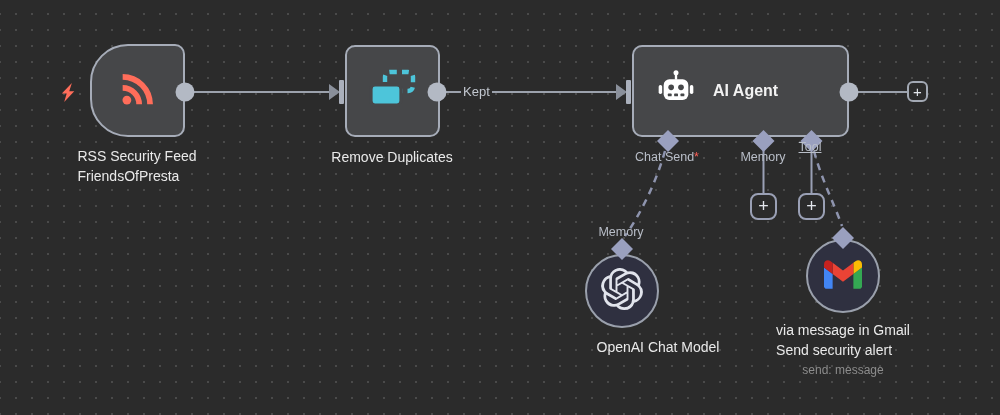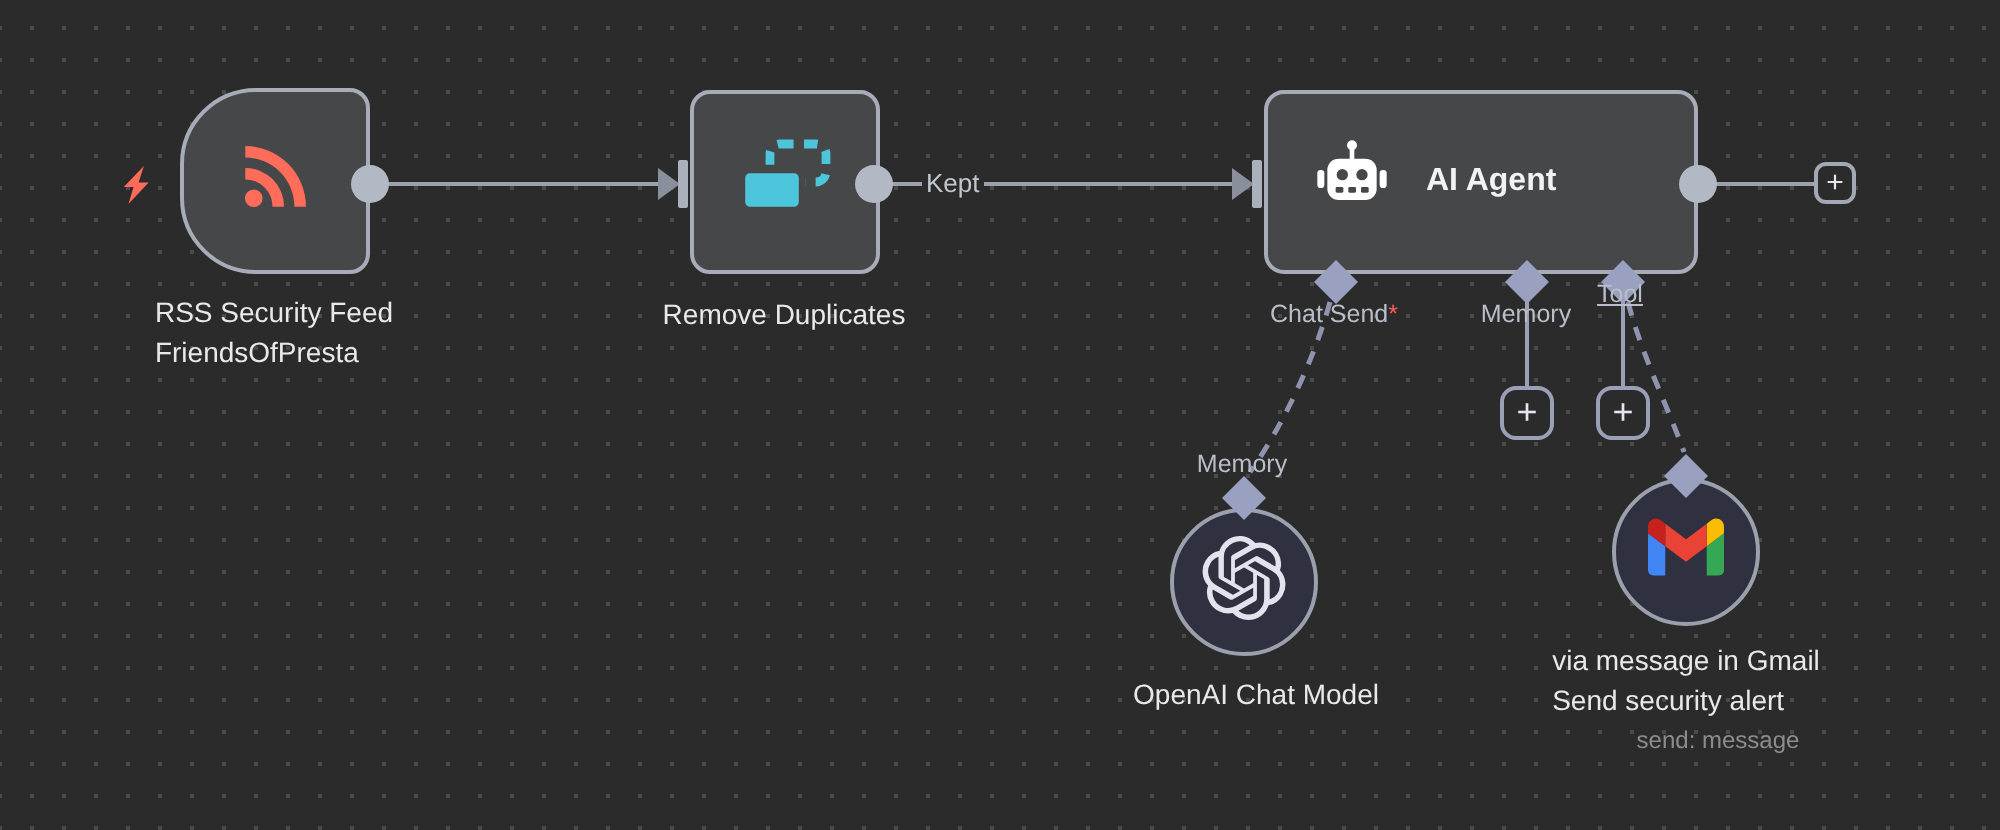--- a/index.html
+++ b/index.html
@@ -25,21 +25,21 @@
   .trigger-bolt{position:absolute;left:60px;top:83px;z-index:3;transform:skewX(-6deg);}
   .node-label{position:absolute;z-index:6;color:#e9e9e9;font-size:14px;font-weight:500;
               text-align:left;transform:translateX(-50%);line-height:20px;white-space:nowrap;}
   .agent-title{color:#f2f2f2;font-size:16px;font-weight:600;}
   .port-label{position:absolute;z-index:6;color:#b9bec8;font-size:12.5px;font-weight:400;
               transform:translateX(-50%);white-space:nowrap;}
   .required{color:#ff5f57;}
   .conn-label{position:absolute;z-index:6;color:#c2c7cf;font-size:13px;background:#2b2b2b;
               padding:0 2px;white-space:nowrap;}
   .sub-label{position:absolute;z-index:6;color:#8d8d8d;font-size:12px;transform:translateX(-50%);
-             white-space:nowrap;margin-left:16px;}
+             white-space:nowrap;}
   .plus-btn{position:absolute;z-index:6;box-sizing:border-box;border:2px solid #9aa0b5;border-radius:8px;
             background:#2b2b2b;color:#e3e6ec;display:flex;align-items:center;justify-content:center;
             font-weight:400;cursor:pointer;}
   .plus-out{left:907px;top:81px;width:21px;height:21px;border-radius:6px;font-size:15px;border-color:#a3a9b4;}
   .plus-mem{left:750px;top:193px;width:27px;height:27px;font-size:18px;}
   .plus-tool{left:798px;top:193px;width:27px;height:27px;font-size:18px;}
 </style>
 </head>
 <body>
 
@@ -150,21 +150,21 @@
   </div>
 
   <div class="conn-label" style="left:461px;top:84px;">Kept</div>
 
   <div class="port-label" style="left:667px;top:150px;"><span>Chat Send</span><span class="required">*</span></div>
   <div class="port-label" style="left:763px;top:150px;"><span>Memory</span></div>
   <div class="port-label" style="left:810px;top:140px;text-decoration:underline;"><span>Tool</span></div>
 
   <div class="port-label" style="left:621px;top:225px;"><span>Memory</span></div>
 
-  <div class="node-label" style="left:628px;top:337px;">
+  <div class="node-label" style="left:658px;top:337px;">
     <span>OpenAI Chat Model</span>
   </div>
 
   <div class="node-label" style="left:843px;top:320px;">
     <span style="display:block">via message in Gmail</span>
     <span style="display:block">Send security alert</span>
   </div>
   <div class="sub-label" style="left:843px;top:363px;">send: message</div>
 
 </div>

